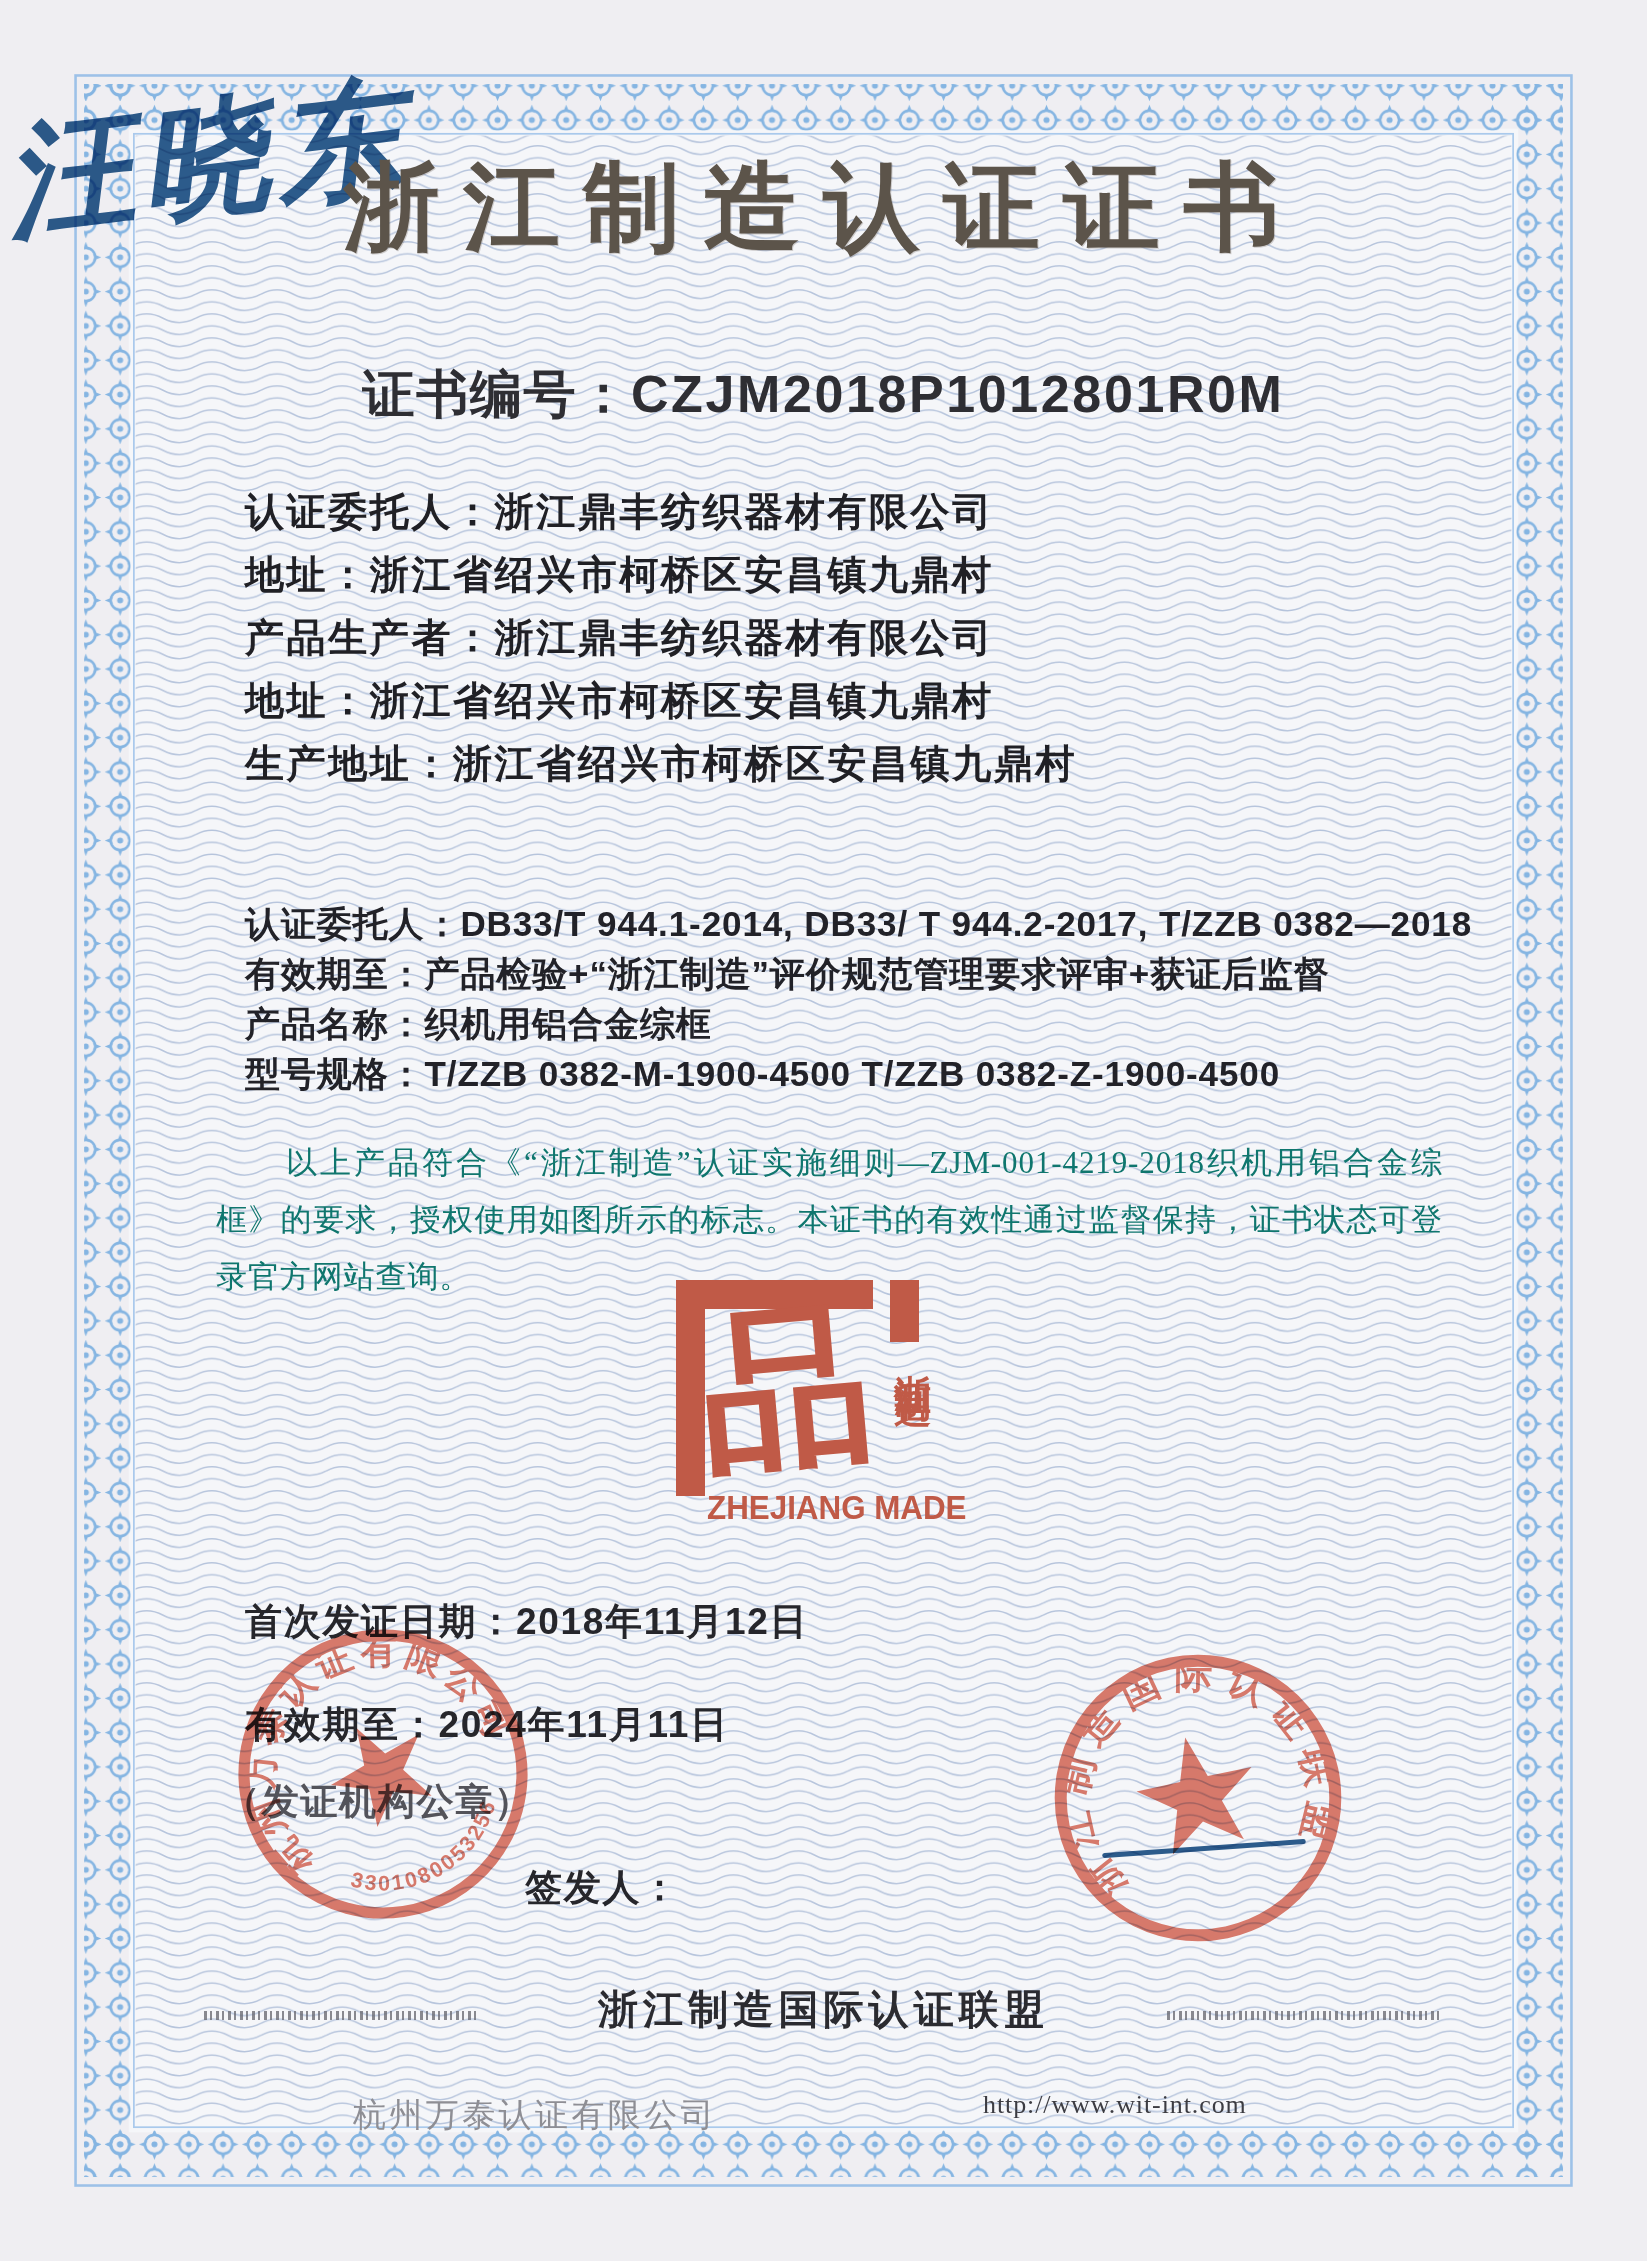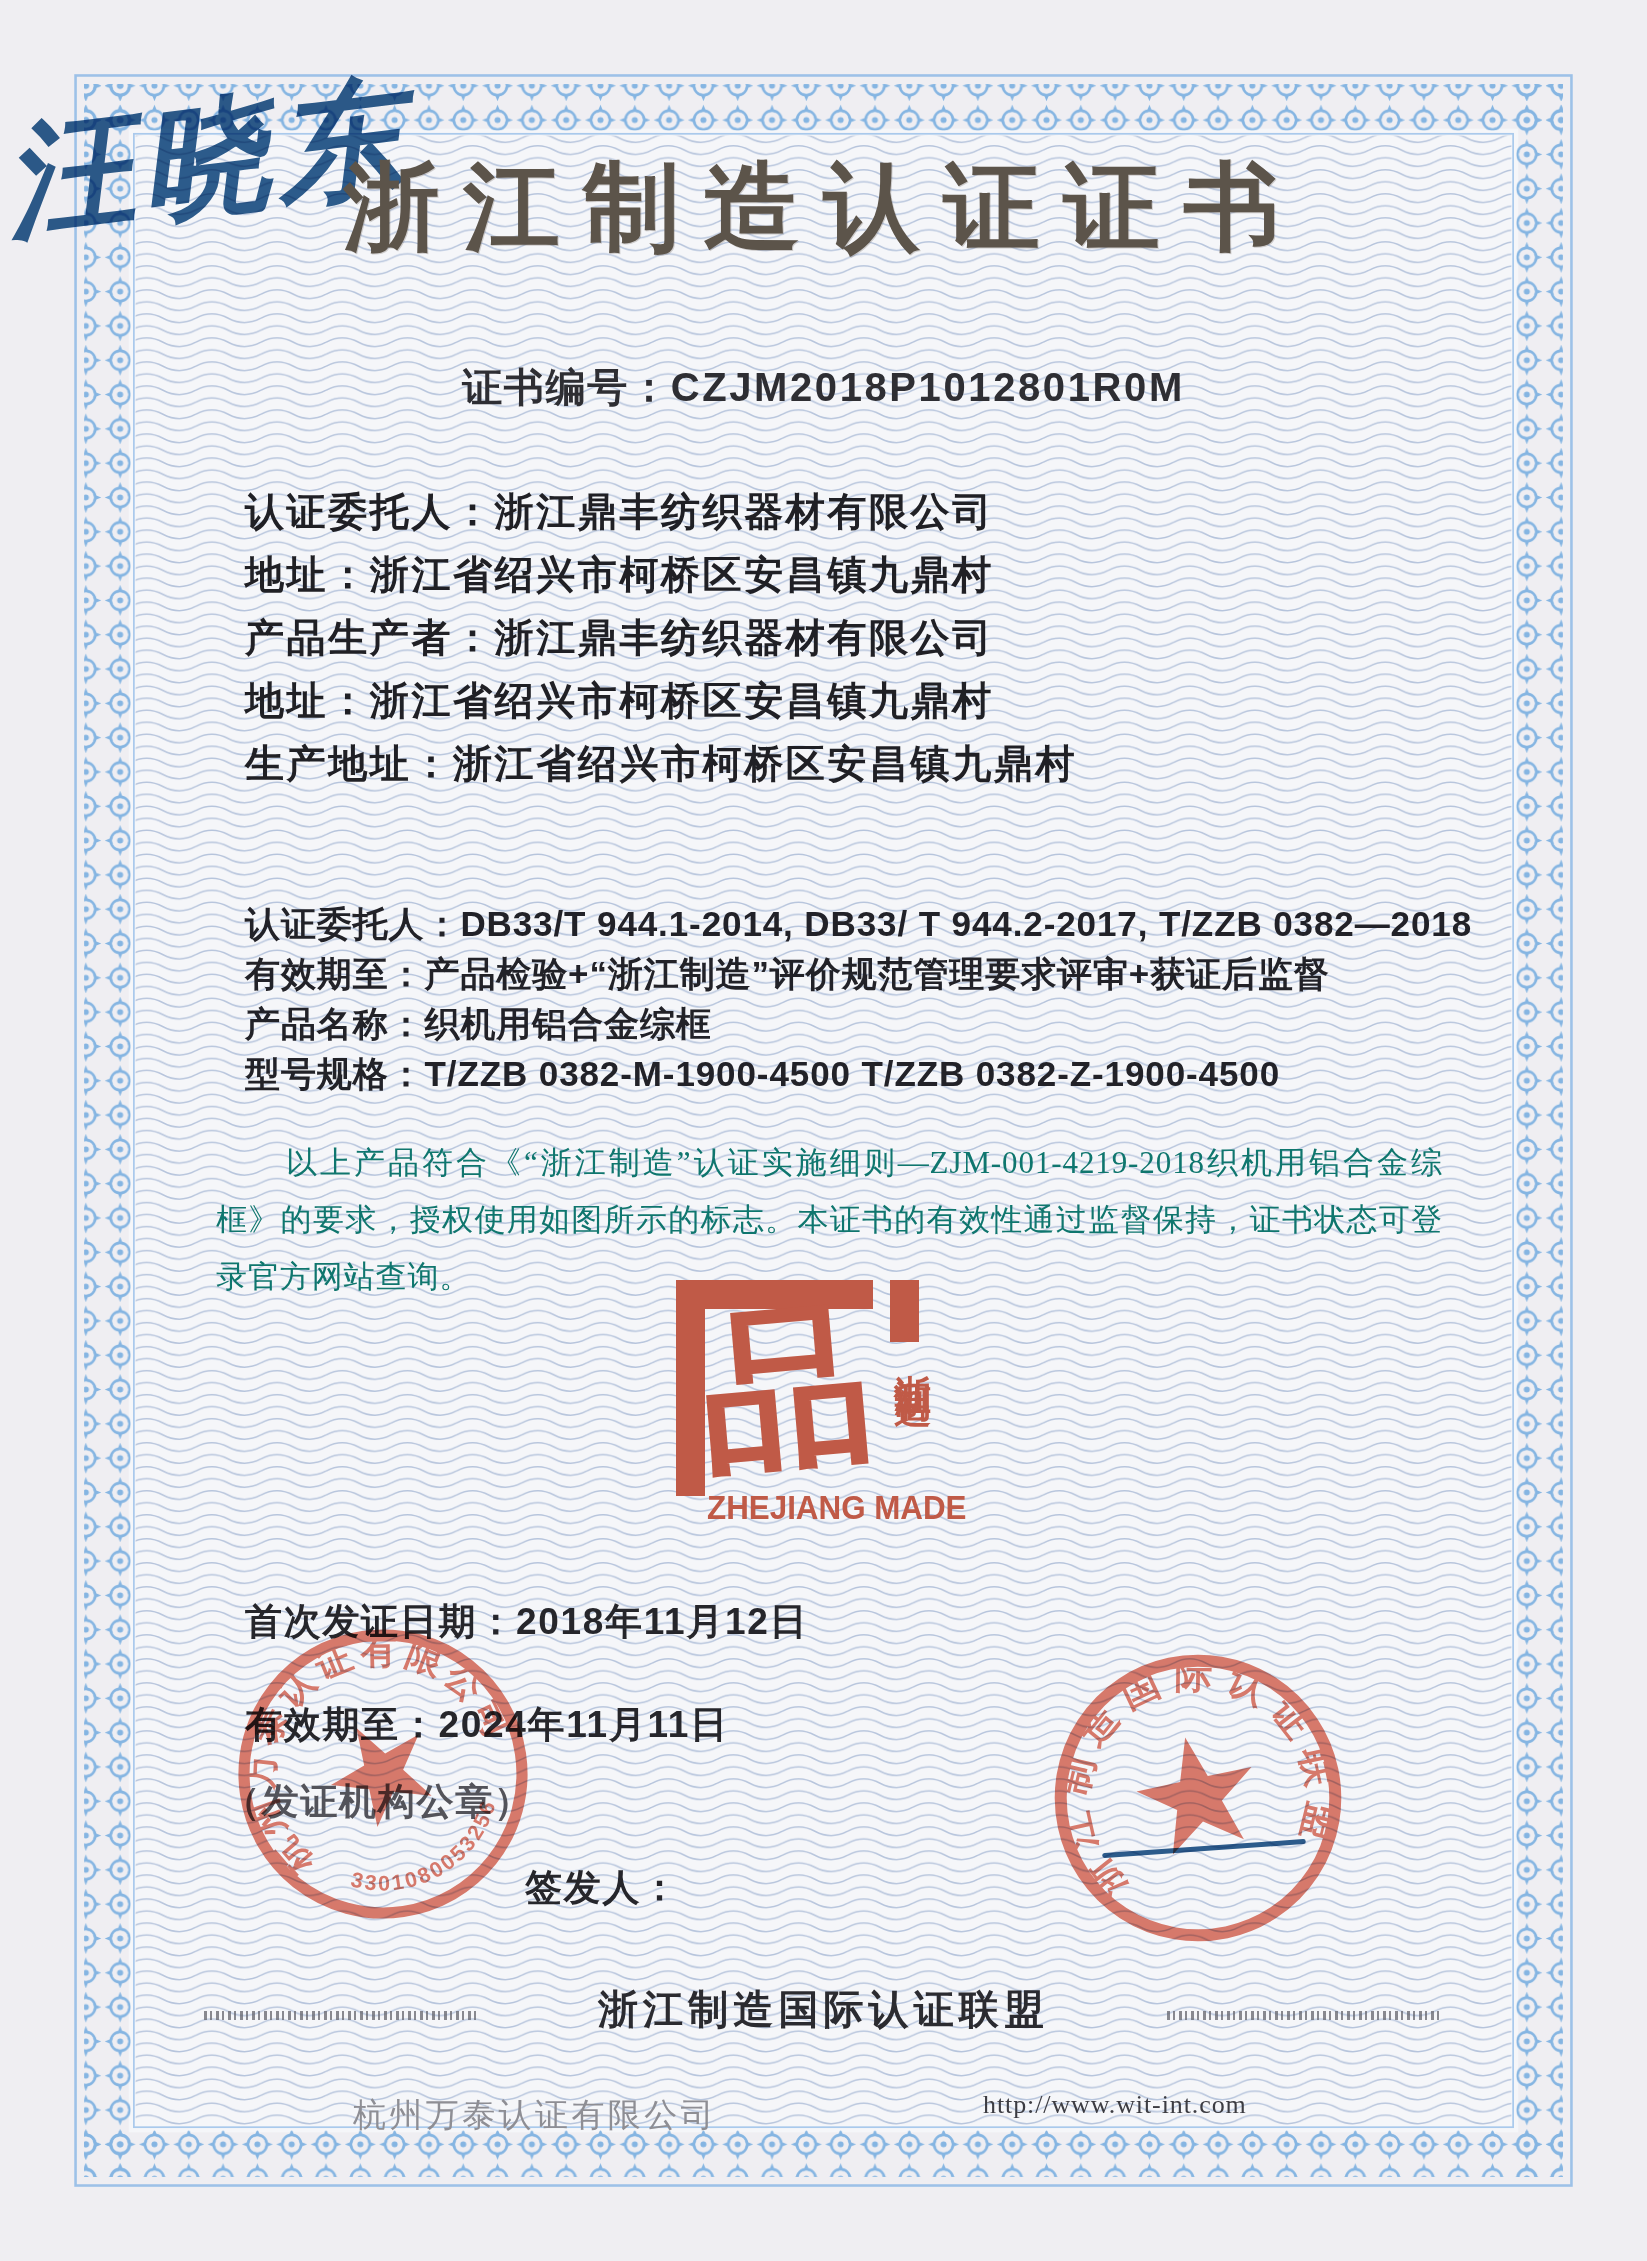--- a/index.html
+++ b/index.html
@@ -15,21 +15,21 @@
   .cert-title{
     left:0;right:0;top:144px;text-align:center;
     font-family:"Liberation Serif",serif;font-weight:bold;
     font-size:96px;letter-spacing:24px;color:#5c544a;
     text-shadow:0.9px 0.9px 0 rgba(90,80,70,.25);
     white-space:nowrap;
   }
   
   .cert-no{
     left:0;right:0;top:360px;text-align:center;white-space:nowrap;
-    font-size:40px;color:#2e2e33;font-weight:700;letter-spacing:1.7px;
+    font-size:52px;color:#2e2e33;font-weight:700;letter-spacing:1.7px;
   }
   .cert-no .num{font-family:"Liberation Sans",sans-serif;font-weight:600;letter-spacing:2.6px;}
 
   
   .fields{left:245px;top:480px;}
   .fields .row{height:63px;line-height:63px;font-size:39px;font-weight:bold;
     color:#202025;letter-spacing:2.6px;white-space:nowrap;}
 
   
   .specs{left:245px;top:899px;}

